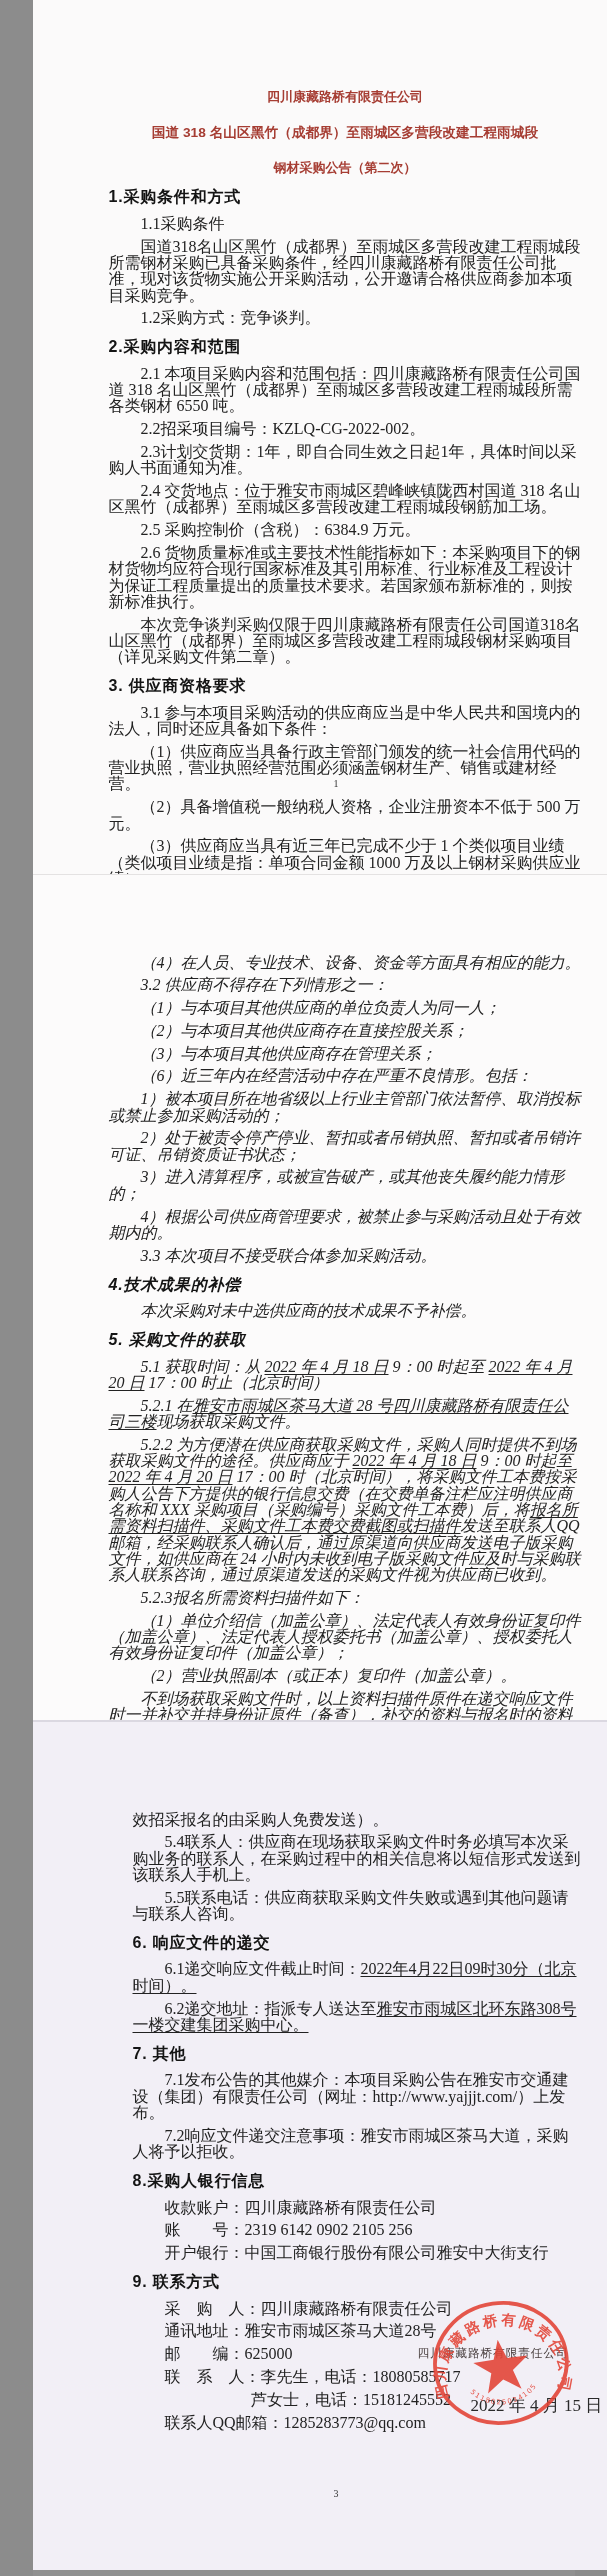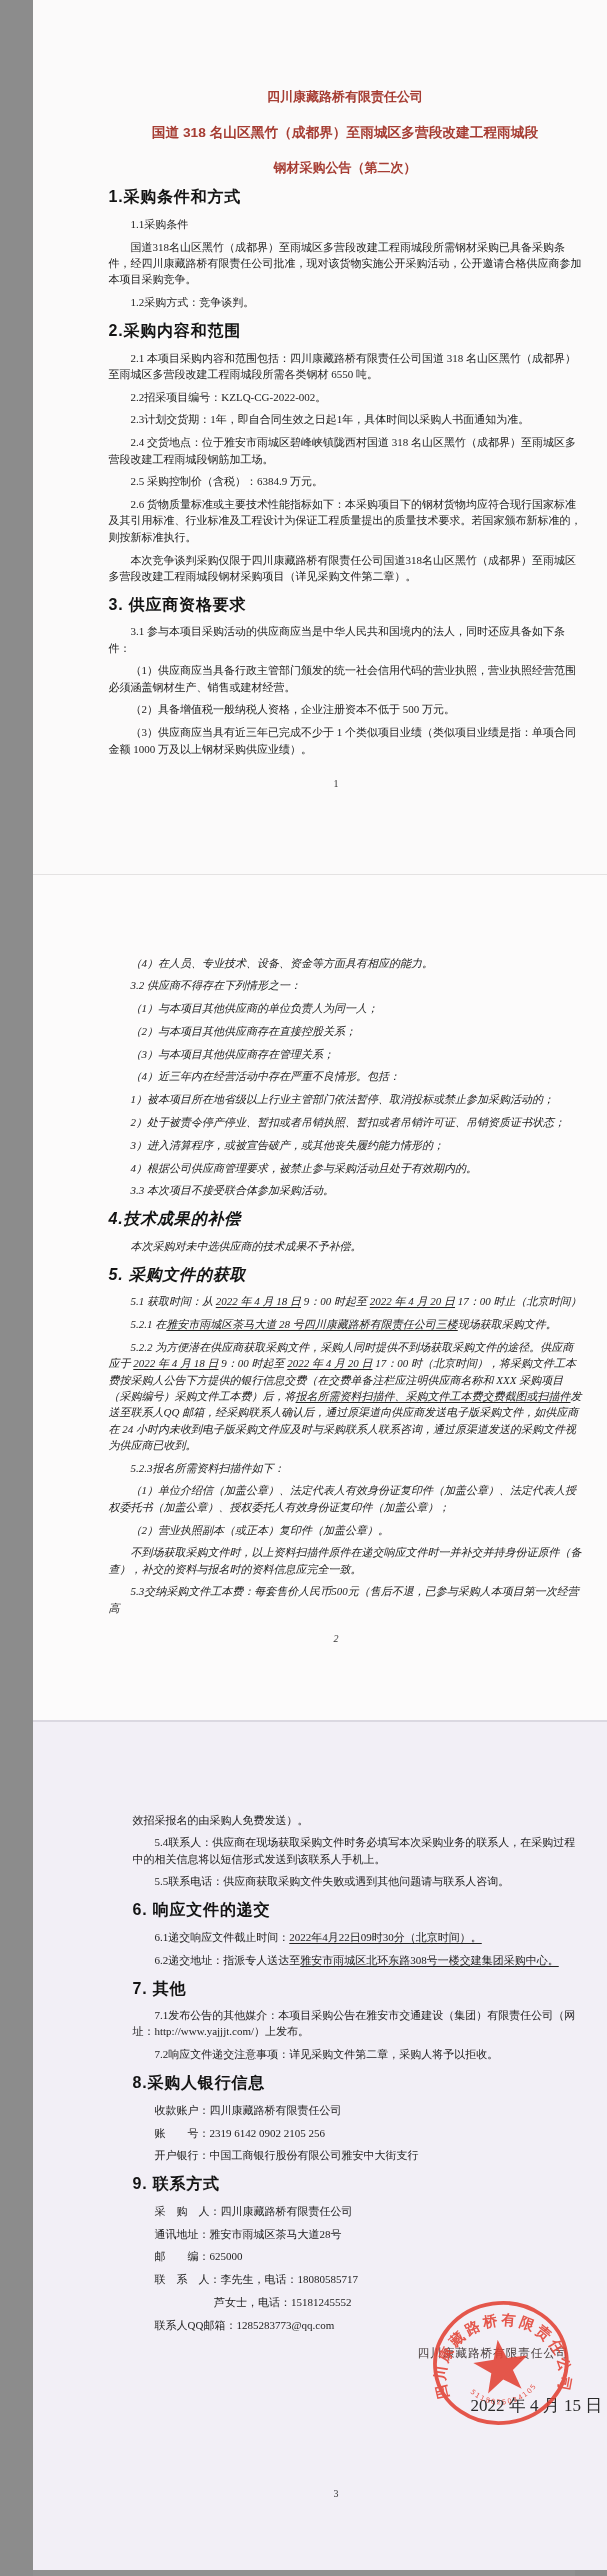--- a/index.html
+++ b/index.html
@@ -12,21 +12,21 @@
   .bottom-strip{height:6.8px;background:#919191;}
 
   .t1,.t2,.t3{text-align:center;font-family:"Liberation Sans","DejaVu Sans",sans-serif;
       font-weight:bold;color:#a63d33;}
   .t1{font-size:13px;margin-bottom:18px;}
   .t2{font-size:13.7px;margin-bottom:16.7px;}
   .t3{font-size:13px;margin-bottom:3px;}
 
   .h{font-family:"Liberation Sans","DejaVu Sans",sans-serif;font-weight:bold;
      font-size:16px;color:#141414;margin:10.6px 0 7.6px;letter-spacing:0.8px;}
-  .p{font-size:11px;line-height:16.3px;margin:6.5px 0;color:#222;}
+  .p{font-size:16px;line-height:16.3px;margin:6.5px 0;color:#222;}
   .ind{text-indent:2em;}
   .deep{text-indent:7.4em;}
   .u{text-decoration:underline;text-underline-offset:2.3px;}
   .b{font-weight:normal;}
 
   .pageno{position:absolute;left:0;right:0;text-align:center;font-size:10px;color:#333;}
   #p1 .pageno{bottom:85px;}
   #p2 .pageno{bottom:76px;}
   #p3 .pageno{bottom:71px;}
 
@@ -65,21 +65,21 @@
     <div class="pageno">1</div>
   </div>
 
   <div class="sheet" id="p2">
     <div>
         <div class="p ind"><span>（4）在人员、专业技术、设备、资金等方面具有相应的能力。</span></div>
         <div class="p ind"><span>3.2 供应商不得存在下列情形之一：</span></div>
         <div class="p ind"><span>（1）与本项目其他供应商的单位负责人为同一人；</span></div>
         <div class="p ind"><span>（2）与本项目其他供应商存在直接控股关系；</span></div>
         <div class="p ind"><span>（3）与本项目其他供应商存在管理关系；</span></div>
-        <div class="p ind"><span>（4）近三年内在经营活动中存在严重不良情形。包括：</span></div>
+        <div class="p ind"><span>（6）近三年内在经营活动中存在严重不良情形。包括：</span></div>
         <div class="p ind"><span>1）被本项目所在地省级以上行业主管部门依法暂停、取消投标或禁止参加采购活动的；</span></div>
         <div class="p ind"><span>2）处于被责令停产停业、暂扣或者吊销执照、暂扣或者吊销许可证、吊销资质证书状态；</span></div>
         <div class="p ind"><span>3）进入清算程序，或被宣告破产，或其他丧失履约能力情形的；</span></div>
         <div class="p ind"><span>4）根据公司供应商管理要求，被禁止参与采购活动且处于有效期内的。</span></div>
         <div class="p ind"><span>3.3 本次项目不接受联合体参加采购活动。</span></div>
         <div class="h"><span>4.技术成果的补偿</span></div>
         <div class="p ind"><span>本次采购对未中选供应商的技术成果不予补偿。</span></div>
         <div class="h"><span>5. 采购文件的获取</span></div>
         <div class="p ind"><span>5.1 获取时间：从 </span><span class="u">2022 年 4 月 18 日</span><span> 9：00 时起至 </span><span class="u">2022 年 4 月 20 日</span><span> 17：00 时止（北京时间）</span></div>
         <div class="p ind"><span>5.2.1 在</span><span class="u">雅安市雨城区茶马大道 28 号四川康藏路桥有限责任公司三楼</span><span>现场获取采购文件。</span></div>
@@ -96,21 +96,21 @@
   <div class="sheet" id="p3">
     <div>
         <div class="p"><span>效招采报名的由采购人免费发送）。</span></div>
         <div class="p ind"><span>5.4联系人：供应商在现场获取采购文件时务必填写本次采购业务的联系人，在采购过程中的相关信息将以短信形式发送到该联系人手机上。</span></div>
         <div class="p ind"><span>5.5联系电话：供应商获取采购文件失败或遇到其他问题请与联系人咨询。</span></div>
         <div class="h"><span>6. 响应文件的递交</span></div>
         <div class="p ind"><span>6.1递交响应文件截止时间：</span><span class="u">2022年4月22日09时30分（北京时间）。</span></div>
         <div class="p ind"><span>6.2递交地址：指派专人送达至</span><span class="u b">雅安市雨城区北环东路308号一楼交建集团采购中心。</span></div>
         <div class="h"><span>7. 其他</span></div>
         <div class="p ind"><span>7.1发布公告的其他媒介：本项目采购公告在雅安市交通建设（集团）有限责任公司（网址：http://www.yajjjt.com/）上发布。</span></div>
-        <div class="p ind"><span>7.2响应文件递交注意事项：详见采购文件第二章，采购人将予以拒收。</span></div>
+        <div class="p ind"><span>7.2响应文件递交注意事项：雅安市雨城区茶马大道，采购人将予以拒收。</span></div>
         <div class="h"><span>8.采购人银行信息</span></div>
         <div class="p ind"><span>收款账户：四川康藏路桥有限责任公司</span></div>
         <div class="p ind"><span>账　　号：2319 6142 0902 2105 256</span></div>
         <div class="p ind"><span>开户银行：中国工商银行股份有限公司雅安中大街支行</span></div>
         <div class="h"><span>9. 联系方式</span></div>
         <div class="p ind"><span>采　购　人：四川康藏路桥有限责任公司</span></div>
         <div class="p ind"><span>通讯地址：雅安市雨城区茶马大道28号</span></div>
         <div class="p ind"><span>邮　　编：625000</span></div>
         <div class="p ind"><span>联　系　人：李先生，电话：18080585717</span></div>
         <div class="p deep"><span>芦女士，电话：15181245552</span></div>

